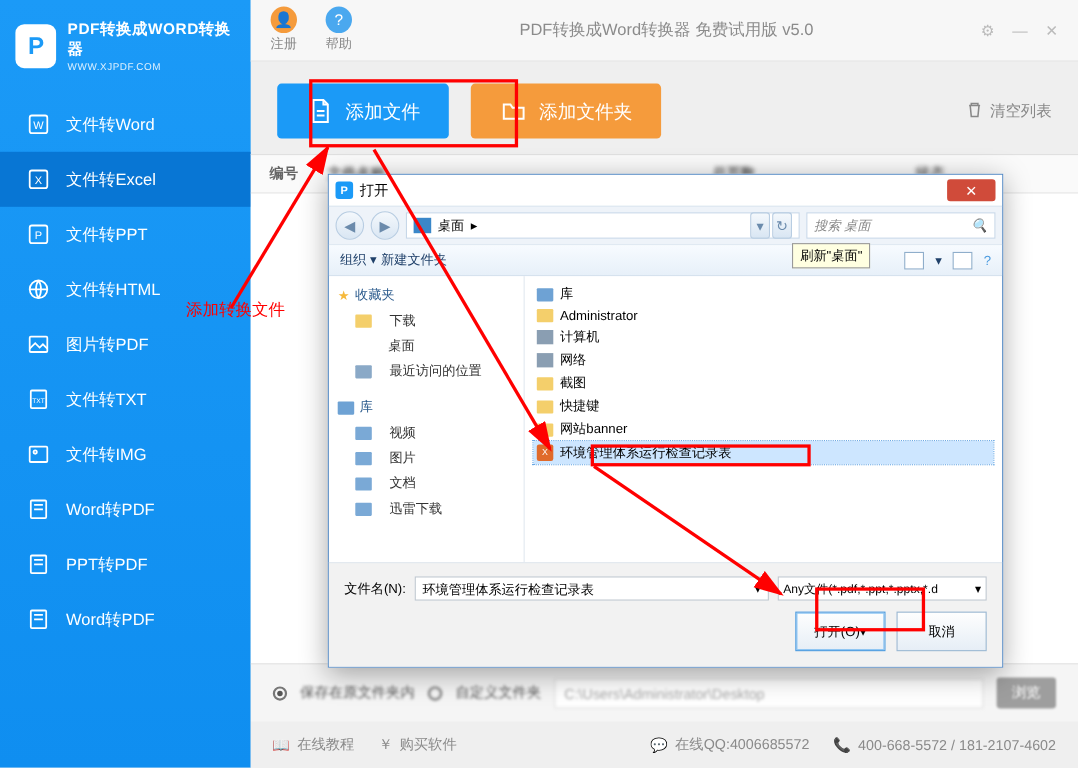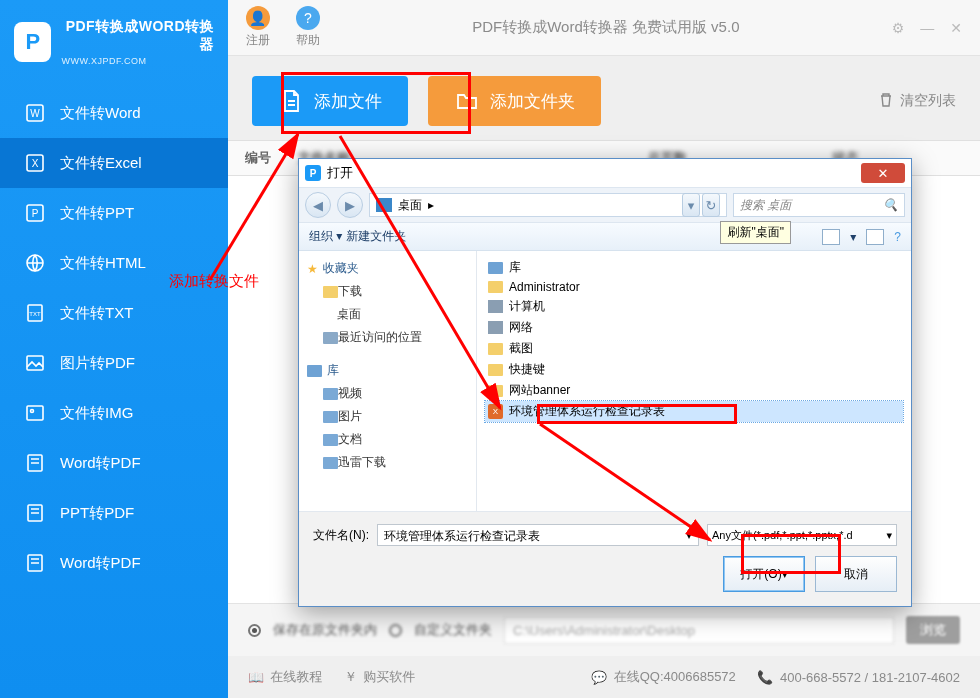--- a/index.html
+++ b/index.html
@@ -4,21 +4,21 @@
 <style>
 * { margin: 0; padding: 0; box-sizing: border-box; font-family: "Microsoft YaHei", Arial, sans-serif; }
 body { width: 980px; height: 698px; overflow: hidden; background: #f5f5f5; position: relative; }
 
 .app { display: flex; width: 100%; height: 100%; }
 
 
 .sidebar { width: 228px; background: linear-gradient(180deg, #1b9af7 0%, #0f8ef0 100%); color: #fff; flex-shrink: 0; }
 .logo-area { padding: 18px 14px 22px; display: flex; align-items: center; gap: 10px; }
 .logo-badge { width: 40px; height: 40px; background: #fff; border-radius: 8px; display: flex; align-items: center; justify-content: center; color: #1b9af7; font-weight: bold; font-size: 22px; }
-.logo-text { font-size: 14px; font-weight: bold; letter-spacing: 0.5px; text-align: right; }
+.logo-text { font-size: 14px; font-weight: bold; letter-spacing: 0.5px; }
 .logo-sub { font-size: 9px; opacity: 0.85; margin-top: 2px; letter-spacing: 0.5px; }
 .nav-item { display: flex; align-items: center; gap: 14px; padding: 14px 24px; font-size: 15px; cursor: pointer; }
 .nav-item.active { background: #0876d4; }
 .nav-item .ico { width: 22px; height: 22px; display: flex; align-items: center; justify-content: center; }
 .nav-item svg { stroke: #fff; fill: none; stroke-width: 1.6; }
 
 
 .main { flex: 1; background: #efefef; display: flex; flex-direction: column; position: relative; }
 .topbar { height: 56px; background: #f7f7f7; display: flex; align-items: center; padding: 0 18px; gap: 26px; border-bottom: 1px solid #e3e3e3; }
 .top-btn { display: flex; flex-direction: column; align-items: center; gap: 2px; font-size: 12px; color: #888; cursor: pointer; }
@@ -66,21 +66,21 @@
 .crumb .deskico { width: 16px; height: 14px; background: #3a87c9; }
 .search-box { width: 172px; background: #fff; border: 1px solid #c7d7e8; height: 24px; display: flex; align-items: center; padding: 0 6px; font-size: 12px; color: #888; font-style: italic; gap: 4px; }
 .tooltip-refresh { position: absolute; right: 120px; top: 62px; background: #ffffe1; border: 1px solid #999; padding: 2px 6px; font-size: 12px; }
 .dlg-toolbar { display: flex; align-items: center; background: linear-gradient(#f7fbff,#e7f0f9); padding: 5px 10px; font-size: 12px; gap: 4px; border-bottom: 1px solid #d6e2ee; color: #20416a; }
 .dlg-toolbar .sp { margin-left: auto; display: flex; gap: 10px; align-items: center; }
 .viewico { width: 18px; height: 16px; border: 1px solid #8faecb; background: #fff; }
 .dlg-body { display: flex; height: 260px; }
 .dlg-side { width: 178px; border-right: 1px solid #e2e8ef; padding: 6px 4px; font-size: 12px; overflow: hidden; }
 .side-group { margin-bottom: 10px; }
 .side-head { display: flex; align-items: center; gap: 5px; color: #2a5a8c; padding: 3px 4px; }
-.side-item { display: flex; align-items: center; gap: 0; padding: 3px 4px 3px 20px; color: #333; }
+.side-item { display: flex; align-items: center; gap: 16px; padding: 3px 4px 3px 20px; color: #333; }
 .star { color: #f6b93b; }
 .foldico { width: 15px; height: 12px; background: #f4cf6b; border-radius: 1px; display: inline-block; }
 .dlg-files { flex: 1; padding: 6px 8px; font-size: 12px; }
 .file-item { display: flex; align-items: center; gap: 6px; padding: 2px 3px; }
 .file-item .foldico { background: #f4cf6b; }
 .file-item.sel { background: #cde6ff; outline: 1px dotted #6aa9e4; }
 .exico { width: 15px; height: 15px; background: #e06a2a; border-radius: 2px; display: inline-block; color: #fff; font-size: 8px; text-align: center; line-height: 15px; }
 .dlg-foot { border-top: 1px solid #e2e8ef; padding: 12px 14px 14px; background: #f2f2f2; font-size: 12px; }
 .foot-row { display: flex; align-items: center; gap: 8px; }
 .fname-input { flex: 1; border: 1px solid #bfc7cf; background: #fff; padding: 3px 6px; height: 22px; }
@@ -140,34 +140,34 @@
           <svg width="20" height="20" viewBox="0 0 20 20">
             <circle cx="10" cy="10" r="8"></circle>
             <path d="M2 10h16M10 2c3 4 3 12 0 16M10 2c-3 4-3 12 0 16"></path>
           </svg>
         </span>
         <span>文件转HTML</span>
       </div>
     <div class="nav-item">
         <span class="ico">
           <svg width="20" height="20" viewBox="0 0 20 20">
+            <rect x="2" y="3" width="16" height="14" rx="1"></rect>
+            <path d="M2 14l5-5 4 4 3-3 4 4"></path>
+          </svg>
+        </span>
+        <span>图片转PDF</span>
+      </div>
+    <div class="nav-item">
+        <span class="ico">
+          <svg width="20" height="20" viewBox="0 0 20 20">
             <rect x="3" y="2" width="14" height="16" rx="1"></rect>
             <text x="10" y="13" text-anchor="middle" fill="#fff" stroke="none" font-size="6">TXT</text>
           </svg>
         </span>
         <span>文件转TXT</span>
-      </div>
-    <div class="nav-item">
-        <span class="ico">
-          <svg width="20" height="20" viewBox="0 0 20 20">
-            <rect x="2" y="3" width="16" height="14" rx="1"></rect>
-            <path d="M2 14l5-5 4 4 3-3 4 4"></path>
-          </svg>
-        </span>
-        <span>图片转PDF</span>
       </div>
     <div class="nav-item">
         <span class="ico">
           <svg width="20" height="20" viewBox="0 0 20 20">
             <rect x="2" y="3" width="16" height="14" rx="1"></rect>
             <circle cx="7" cy="8" r="1.5"></circle>
           </svg>
         </span>
         <span>文件转IMG</span>
       </div>

